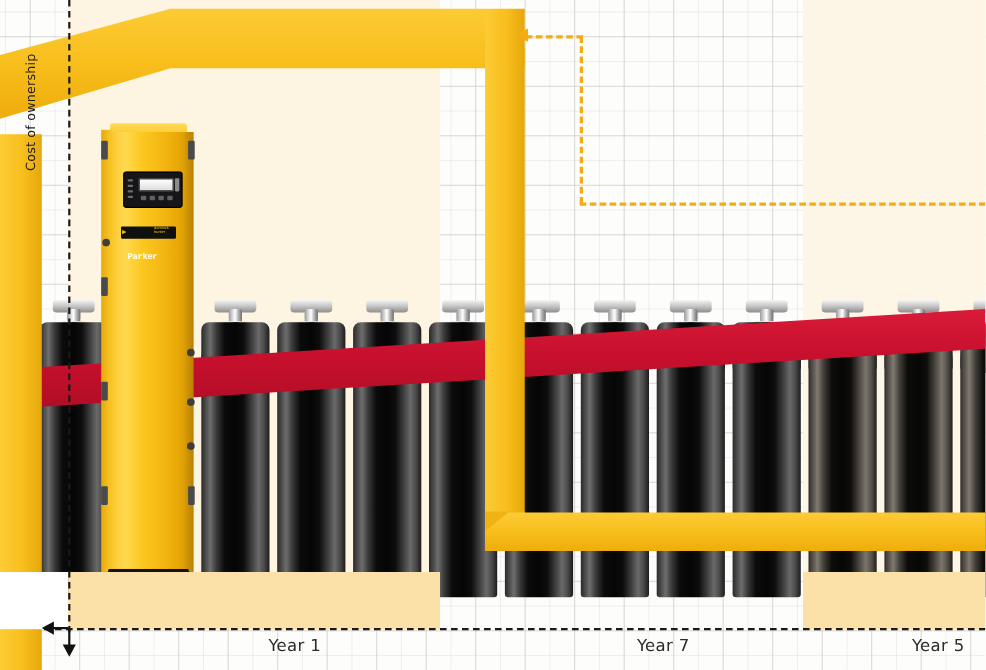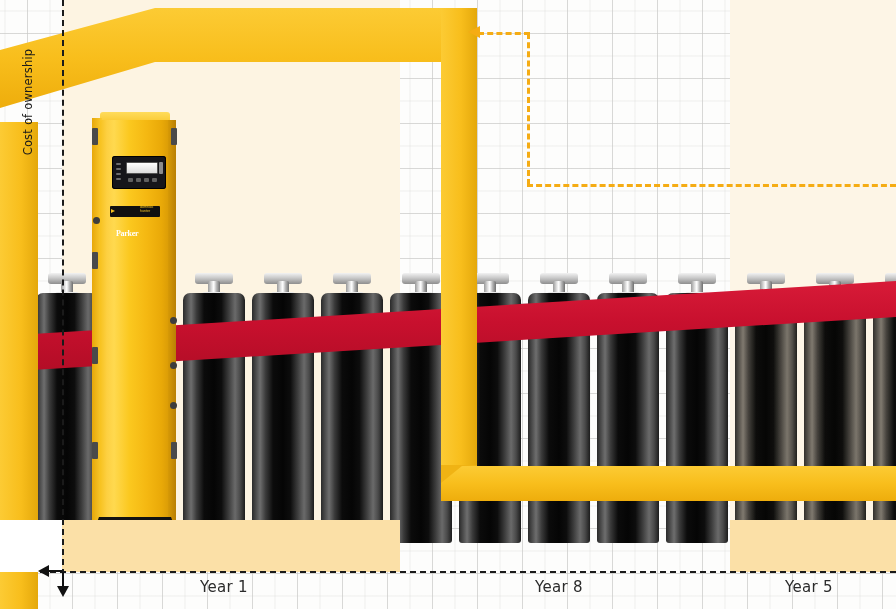--- a/index.html
+++ b/index.html
@@ -46,21 +46,21 @@
     position:absolute;left:40px;right:0;top:571px;height:0;
     border-top:2px dashed #1a1a1a;
   }
   .ylabel{
     position:absolute;left:-62px;top:95px;width:180px;
     transform:rotate(-90deg);transform-origin:center center;
     font-size:11.5px;color:#1a1a1a;letter-spacing:.2px;text-align:center;
     white-space:nowrap;
   }
   .xticks{position:absolute;left:0;top:578px;width:896px;height:30px;}
-  .xtick{position:absolute;font-size:15px;color:#2b2b2b;letter-spacing:.3px;}
+  .xtick{position:absolute;font-size:15px;color:#2b2b2b;letter-spacing:.3px;margin-left:44px;}
   .xt1{left:200px;} .xt2{left:535px;} .xt3{left:785px;}
 
   
   .arr-left{
     position:absolute;left:38px;top:565px;width:0;height:0;
     border-top:6px solid transparent;border-bottom:6px solid transparent;
     border-right:11px solid #111;
   }
   .arr-left-tail{position:absolute;left:48px;top:570px;width:14px;height:2px;background:#111;}
   .arr-down{
@@ -180,21 +180,21 @@
   }
   .gen .btn{
     position:absolute;top:22px;width:5px;height:4px;background:#606060;border-radius:1px;
   }
   .gen .logo{
     position:absolute;left:18px;top:94px;width:50px;height:11px;
     background:#101010;border-radius:1px;display:flex;align-items:center;
   }
   .gen .logo .pk{
     color:#fff;font-size:8px;font-weight:bold;letter-spacing:-.3px;
-    font-family:Liberation Serif, serif;padding-left:6px;margin-top:44px;
+    font-family:Liberation Mono, monospace;padding-left:6px;margin-top:44px;
   }
   .gen .logo .chev{
     position:absolute;left:1px;top:3px;width:0;height:0;
     border-top:2.5px solid transparent;border-bottom:2.5px solid transparent;
     border-left:4px solid #f5c01f;
   }
   .gen .subbrand{
     position:absolute;left:48px;top:93px;width:22px;height:12px;
     font-size:3.6px;line-height:4.4px;color:#f6c623;
     font-family:"Liberation Sans", sans-serif;
@@ -438,17 +438,17 @@
   <div class="axis-x"></div>
   <div class="arr-left-tail"></div>
   <div class="arr-left"></div>
   <div class="arr-down-tail"></div>
   <div class="arr-down"></div>
 
   <div class="ylabel">Cost of ownership</div>
 
   <div class="xticks">
     <div class="xtick xt1">Year 1</div>
-    <div class="xtick xt2">Year 8</div>
+    <div class="xtick xt2">Year 7</div>
     <div class="xtick xt3">Year 5</div>
   </div>
 
 </div>
 
 </body></html>

